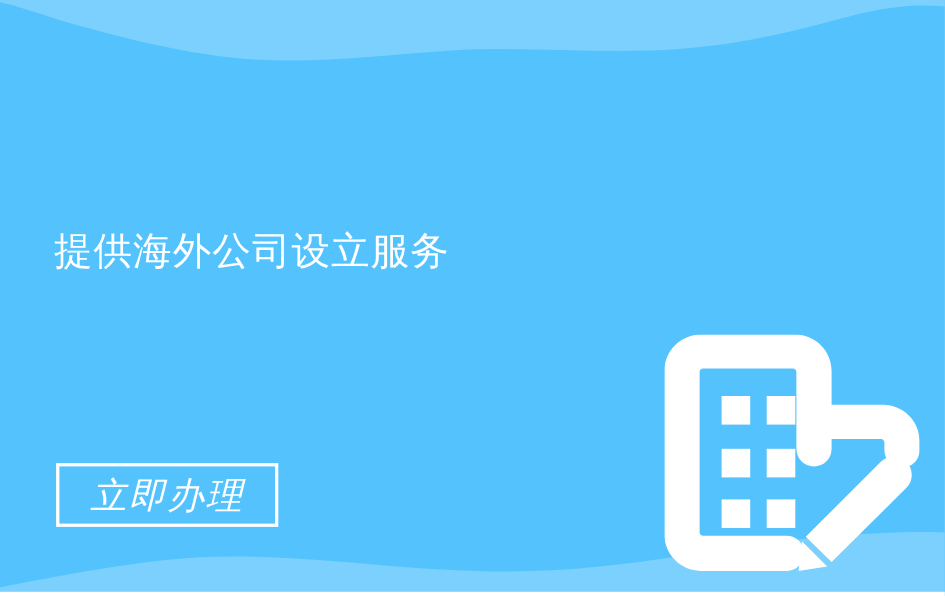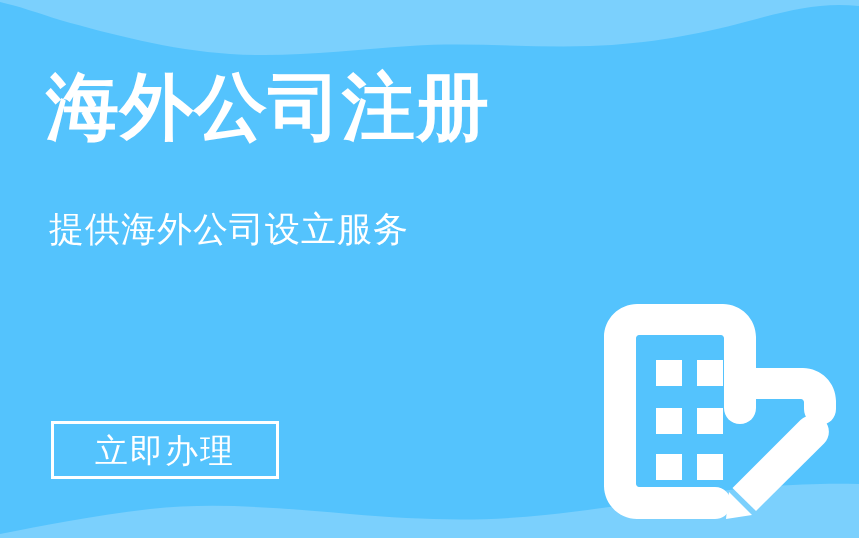--- a/index.html
+++ b/index.html
@@ -62,29 +62,30 @@
     font-weight: normal;
     line-height: 1.3;
     letter-spacing: 1px;
     white-space: nowrap;
     text-align: center;
   }
   #cta-button {
     position: absolute;
     left: 51px;
     top: 421px;
-    width: 228px;
+    width: 202px;
     height: 58px;
     box-sizing: border-box;
     border: 3px solid #ffffff;
     background: transparent;
     display: flex;
     align-items: center;
     justify-content: center;
     cursor: pointer;
+    font-style: italic;
   }
   #cta-label {
     color: #ffffff;
     font-size: 33px;
     font-weight: normal;
     letter-spacing: 2px;
     line-height: 1;
     white-space: nowrap;
   }
   #company-icon {
@@ -103,21 +104,20 @@
   <svg id="wave-top" class="wave-layer" viewBox="0 0 859 82" preserveAspectRatio="none" xmlns="http://www.w3.org/2000/svg">
     <path d="M0 0 L859 0 L859 6 C820 2 790 10 745 22 C700 34 650 44 590 46 C530 48 470 42 410 46 C350 50 290 58 230 54 C170 50 110 34 60 20 C38 13 18 6 0 2 Z" fill="#7bd0fd"></path>
   </svg>
 
   <svg id="wave-bottom" class="wave-layer" viewBox="0 0 859 60" preserveAspectRatio="none" xmlns="http://www.w3.org/2000/svg">
     <path d="M0 60 L0 52 C40 44 90 34 150 27 C215 20 280 26 350 32 C420 38 480 40 545 33 C615 26 680 12 750 6 C795 2 830 1 859 2 L859 60 Z" fill="#7bd0fd"></path>
   </svg>
 
   <div id="bottom-edge"></div>
 
-  <div id="title">海外公司注册</div>
 
   <div id="subtitle">提供海外公司设立服务</div>
 
   <div id="cta-button">
     <span id="cta-label">立即办理</span>
   </div>
 
   <svg id="company-icon" viewBox="0 0 232 215" xmlns="http://www.w3.org/2000/svg">
 
     <path fill="#ffffff" d="

